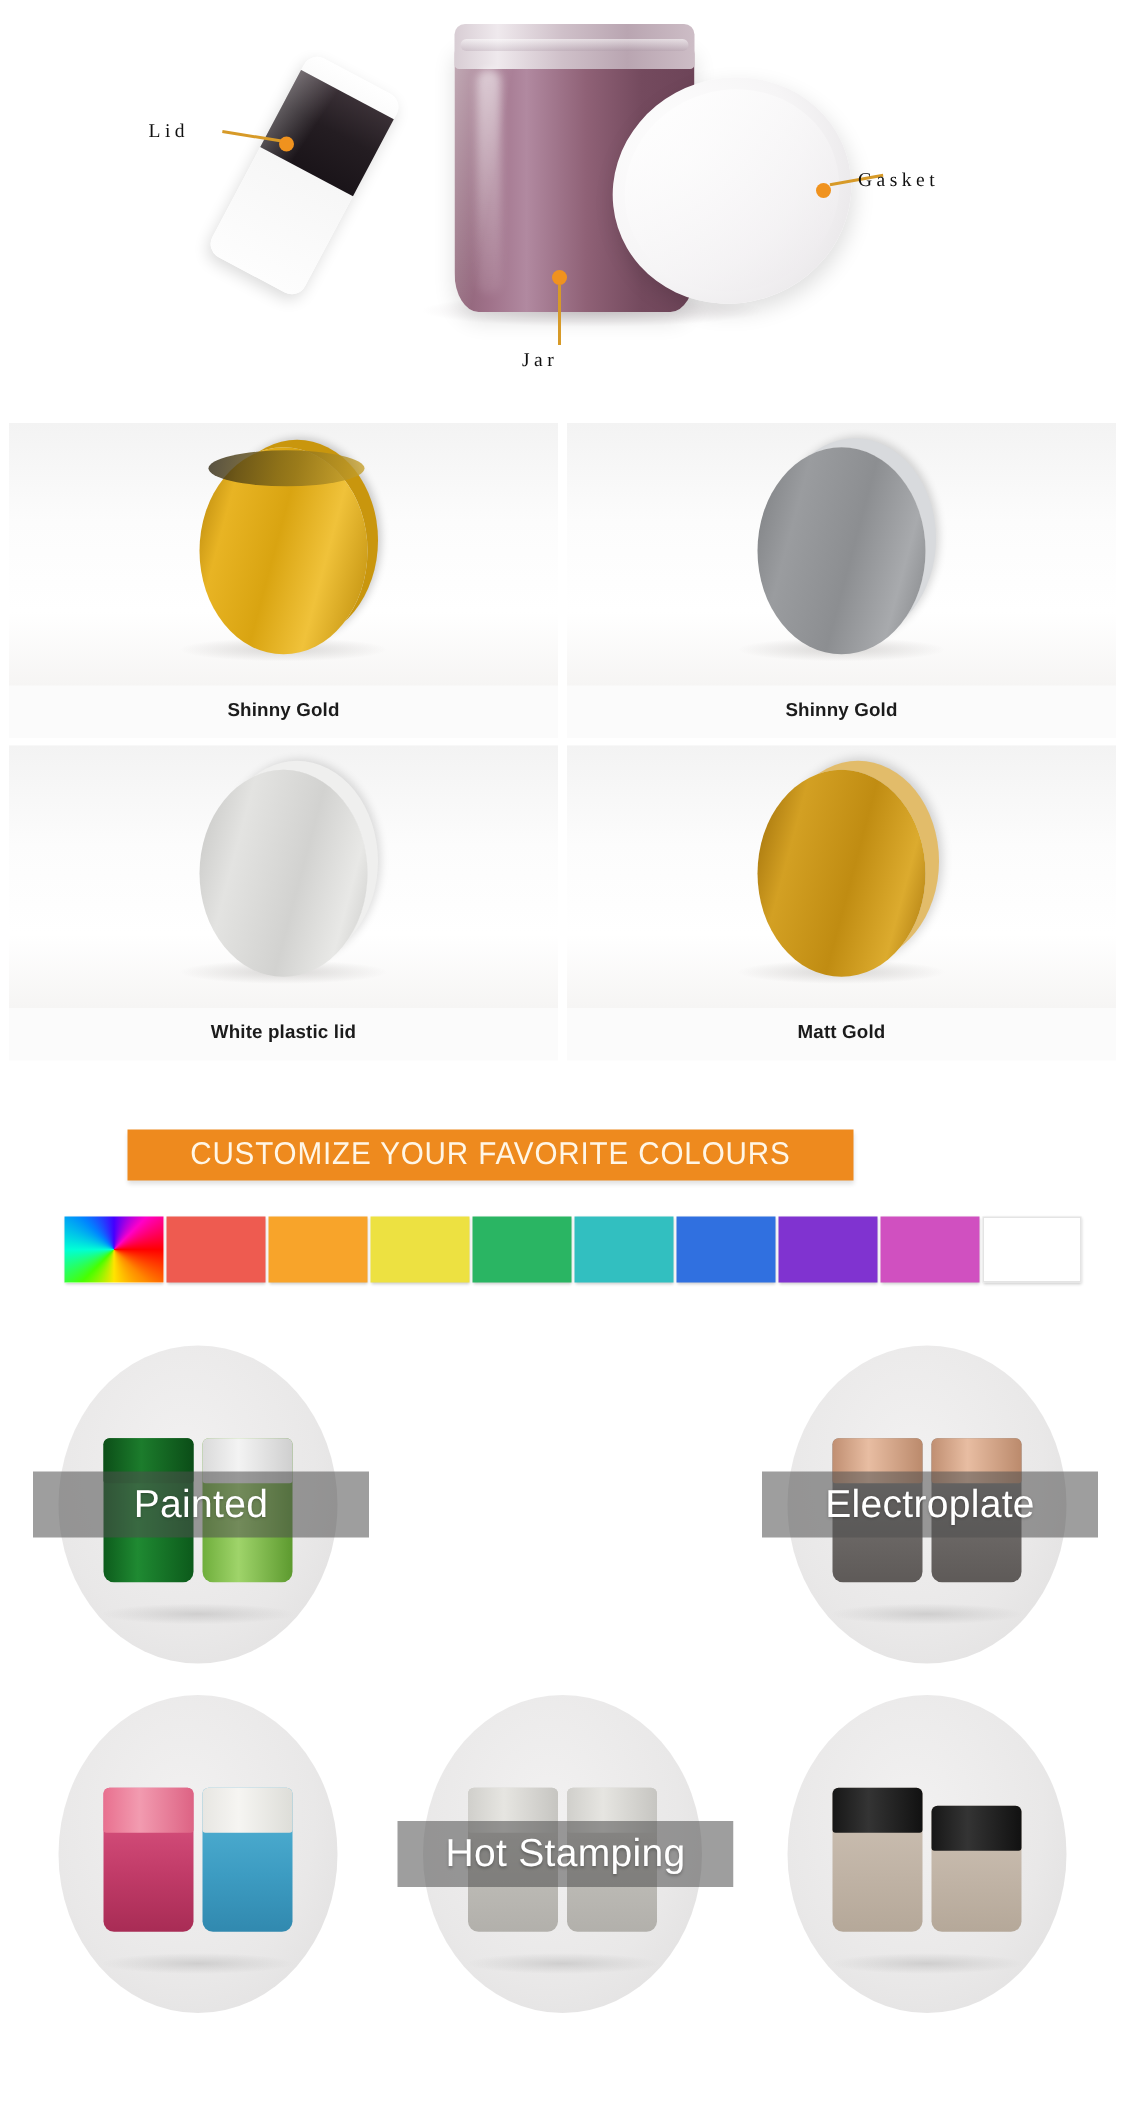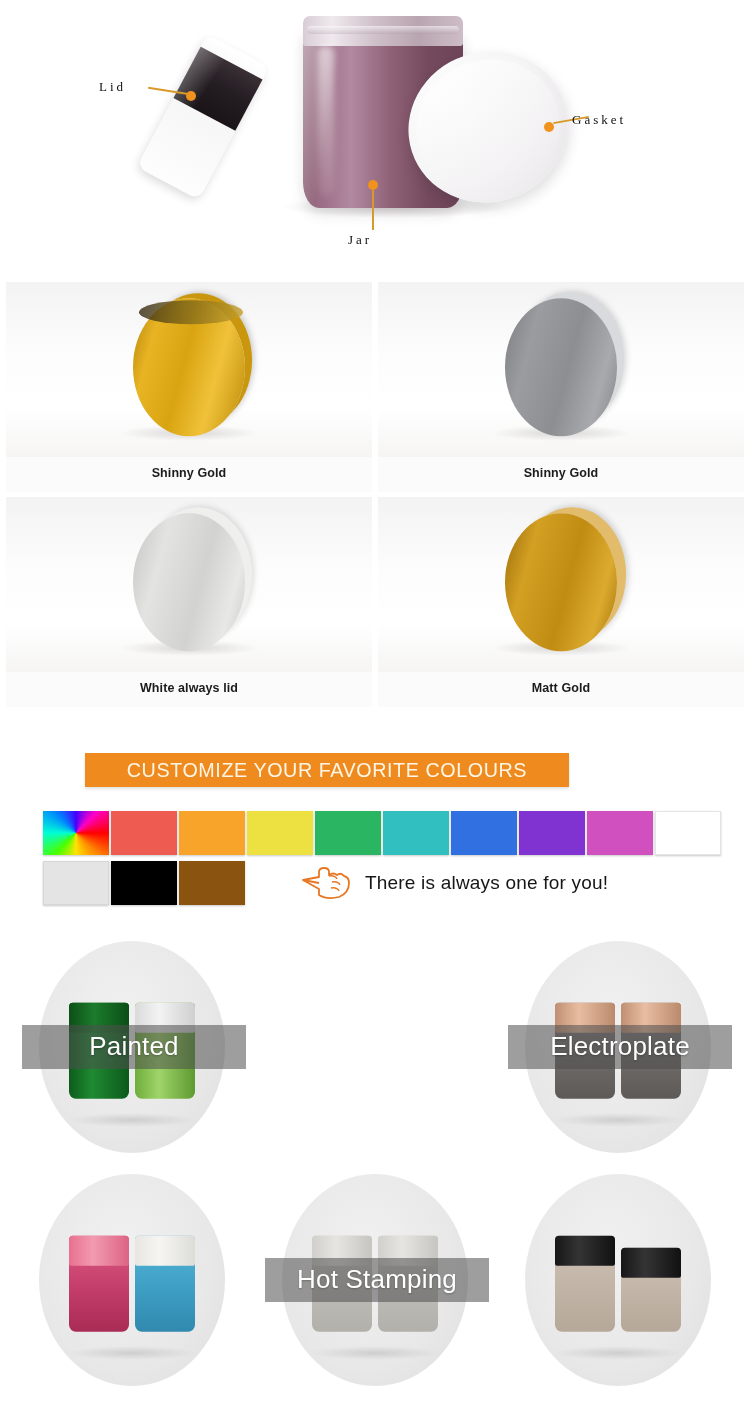--- a/index.html
+++ b/index.html
@@ -238,21 +238,21 @@
     </div>
   </div>
 
   <div class="lid-row">
 
     <div class="lid-card">
       <div class="lid-photo">
         <div class="disc-shadow"></div>
         <div class="disc d-white"></div>
       </div>
-      <div class="lid-caption">White always lid</div>
+      <div class="lid-caption">White plastic lid</div>
     </div>
 
     <div class="lid-card">
       <div class="lid-photo">
         <div class="disc-shadow"></div>
         <div class="disc d-mgold"></div>
       </div>
       <div class="lid-caption">Matt Gold</div>
     </div>
   </div>
@@ -271,37 +271,20 @@
     <div class="sw" style="background:#F8A42A"></div>
     <div class="sw" style="background:#EDE141"></div>
     <div class="sw" style="background:#2AB563"></div>
     <div class="sw" style="background:#32BFC0"></div>
     <div class="sw" style="background:#3070E0"></div>
     <div class="sw" style="background:#8033D0"></div>
     <div class="sw" style="background:#D050C0"></div>
     <div class="sw sw-white"></div>
   </div>
 
-  <div class="hand-row">
-    <div class="sw sw-lgrey"></div>
-    <div class="sw" style="background:#000000"></div>
-    <div class="sw" style="background:#8A5410"></div>
-
-    <div class="hand-note">
-      <svg width="54" height="34" viewBox="0 0 54 34">
-        <path d="M4 14 L20 11 L20 6 Q20 2 25 2 Q30 2 30 6 L30 9 Q34 6 38 9 Q42 6 45 10
-                 Q50 11 50 17 Q50 27 40 31 Q28 34 20 29 L20 23 Z" fill="#ffffff" stroke="#E87722" stroke-width="1.8" stroke-linejoin="round"></path>
-        <path d="M30 10 Q36 9 38 13" fill="none" stroke="#E87722" stroke-width="1.4"></path>
-        <path d="M33 16 Q39 15 41 19" fill="none" stroke="#E87722" stroke-width="1.4"></path>
-        <path d="M32 22 Q38 21 40 25" fill="none" stroke="#E87722" stroke-width="1.4"></path>
-        <path d="M4 14 L20 17" fill="none" stroke="#E87722" stroke-width="1.8"></path>
-      </svg>
-      <span class="txt">There is always one for you!</span>
-    </div>
-  </div>
 </div>
 
 <div class="fin-grid">
 
   <div class="fin-row">
     <div class="fin-card">
       <div class="fin-oval">
         <div class="fin-shadow"></div>
         <div class="pair">
           <div class="pj g-dark">

